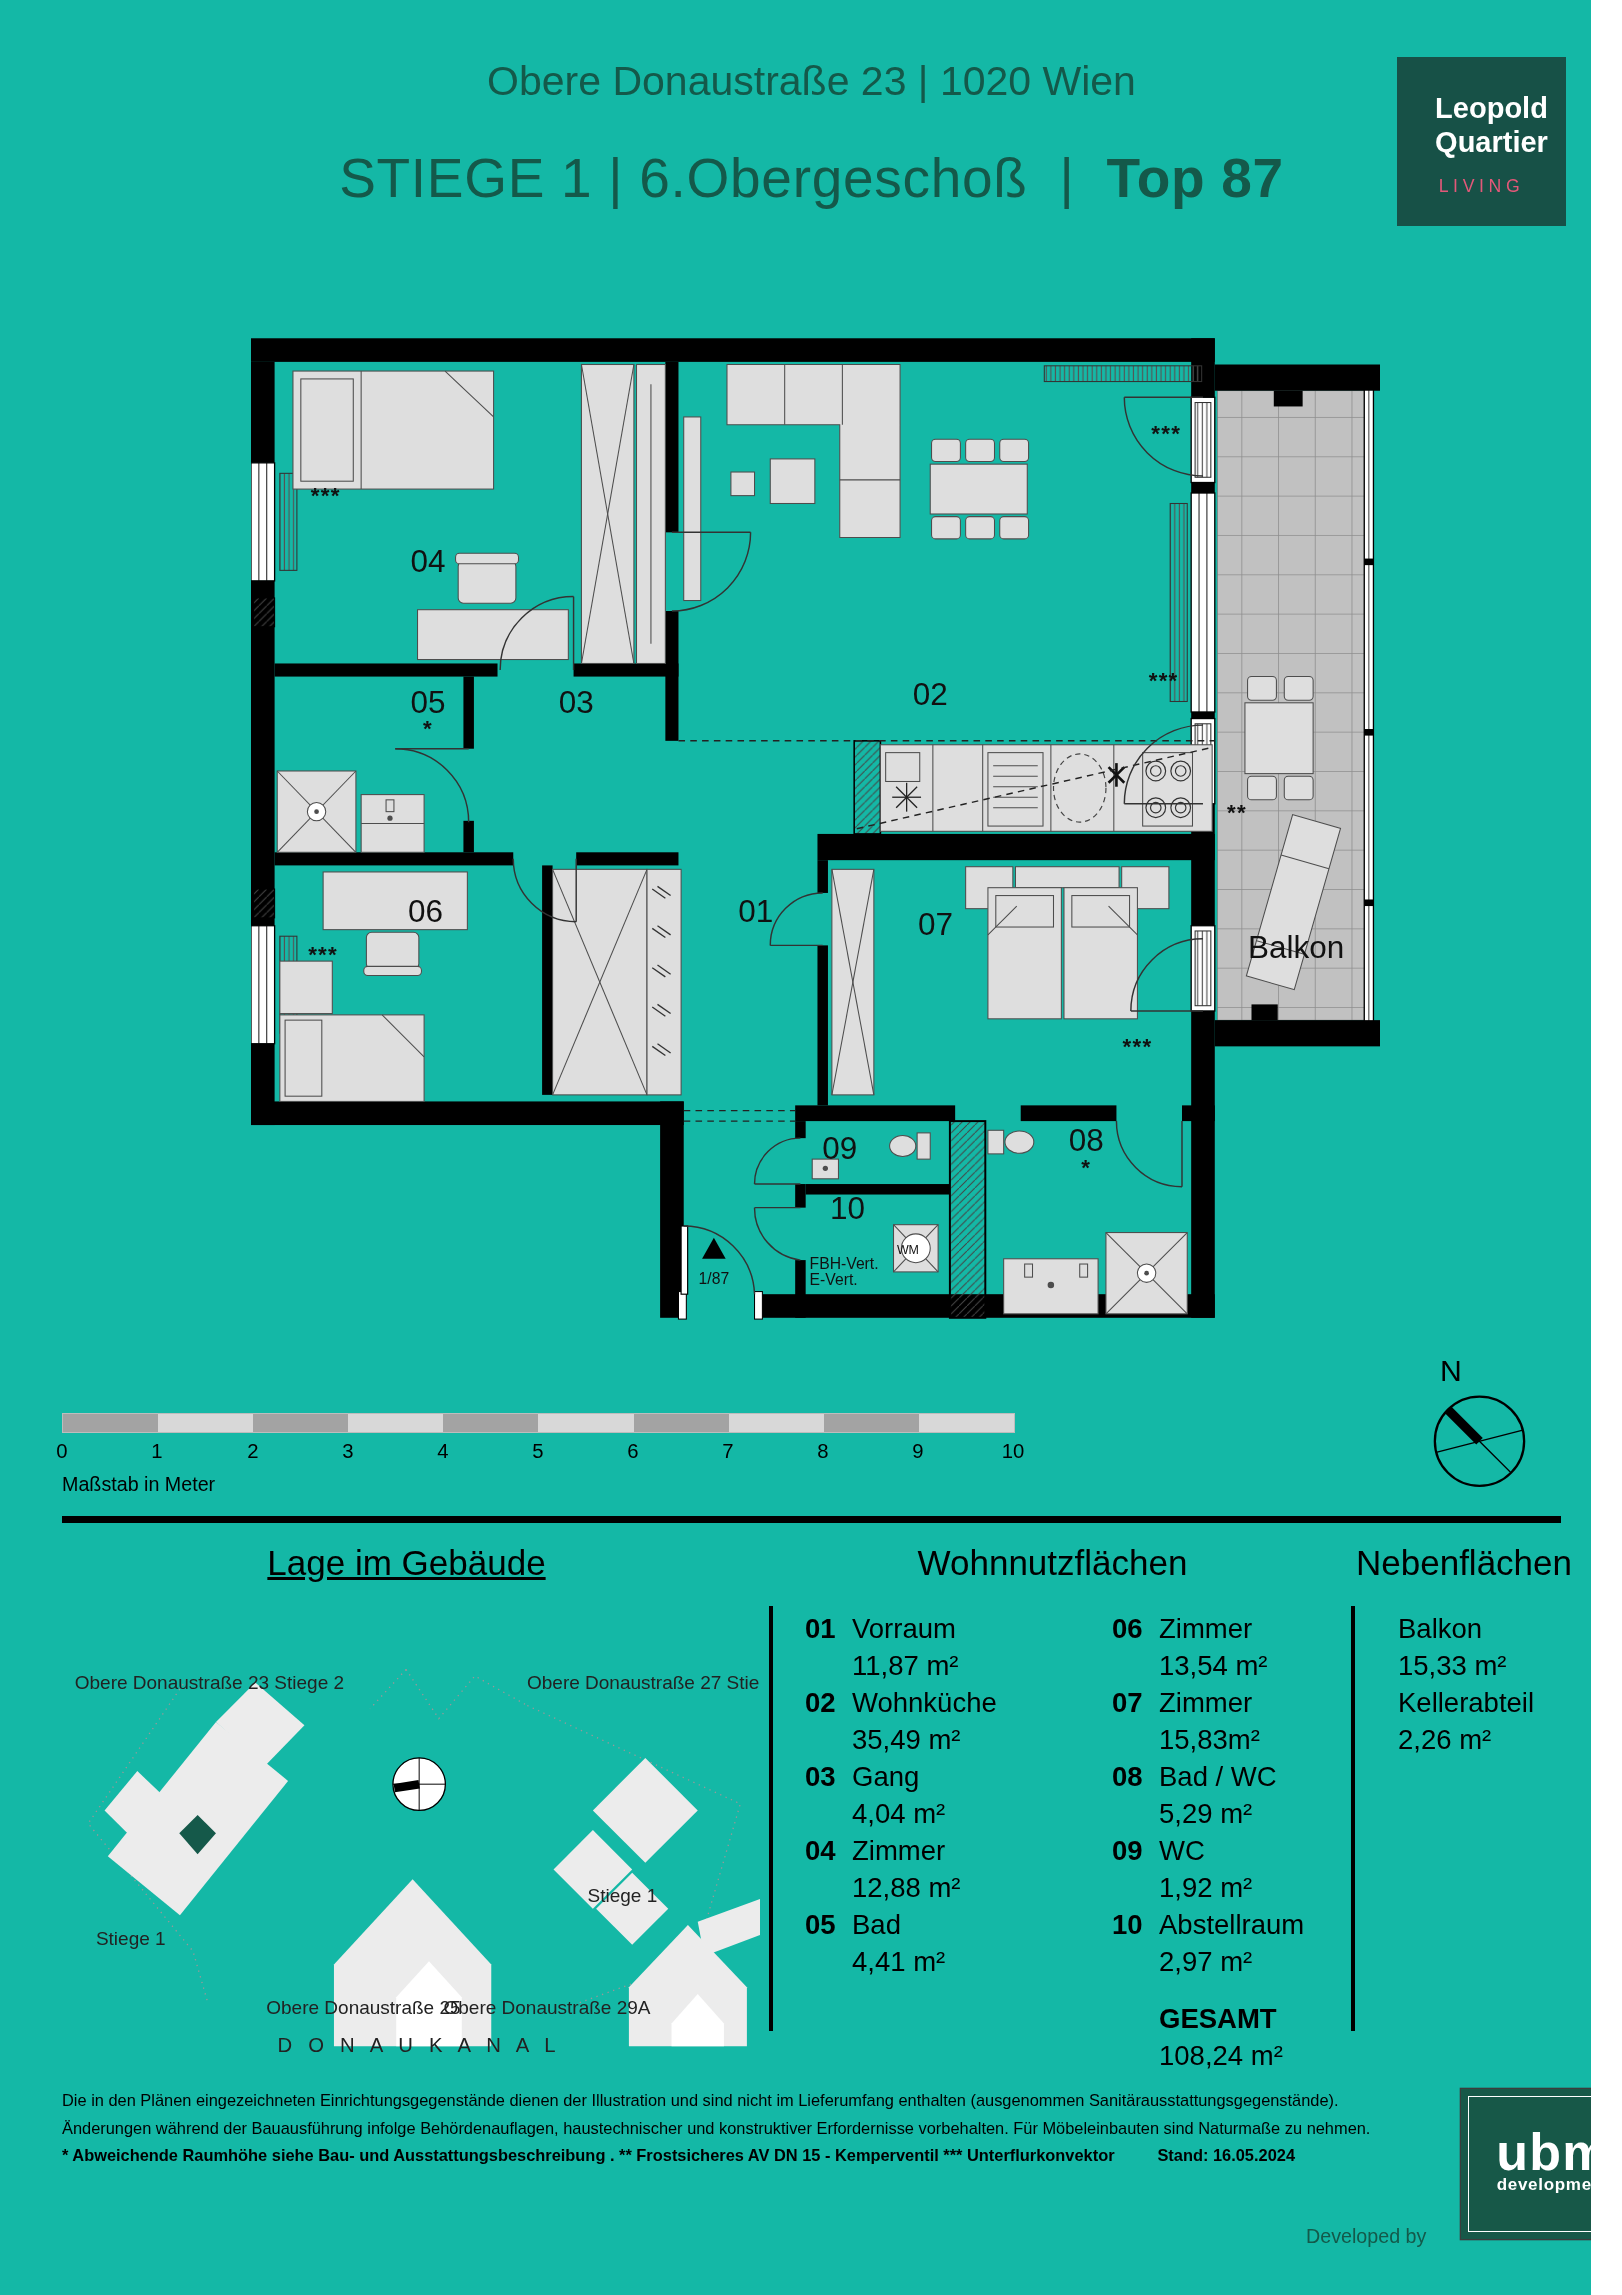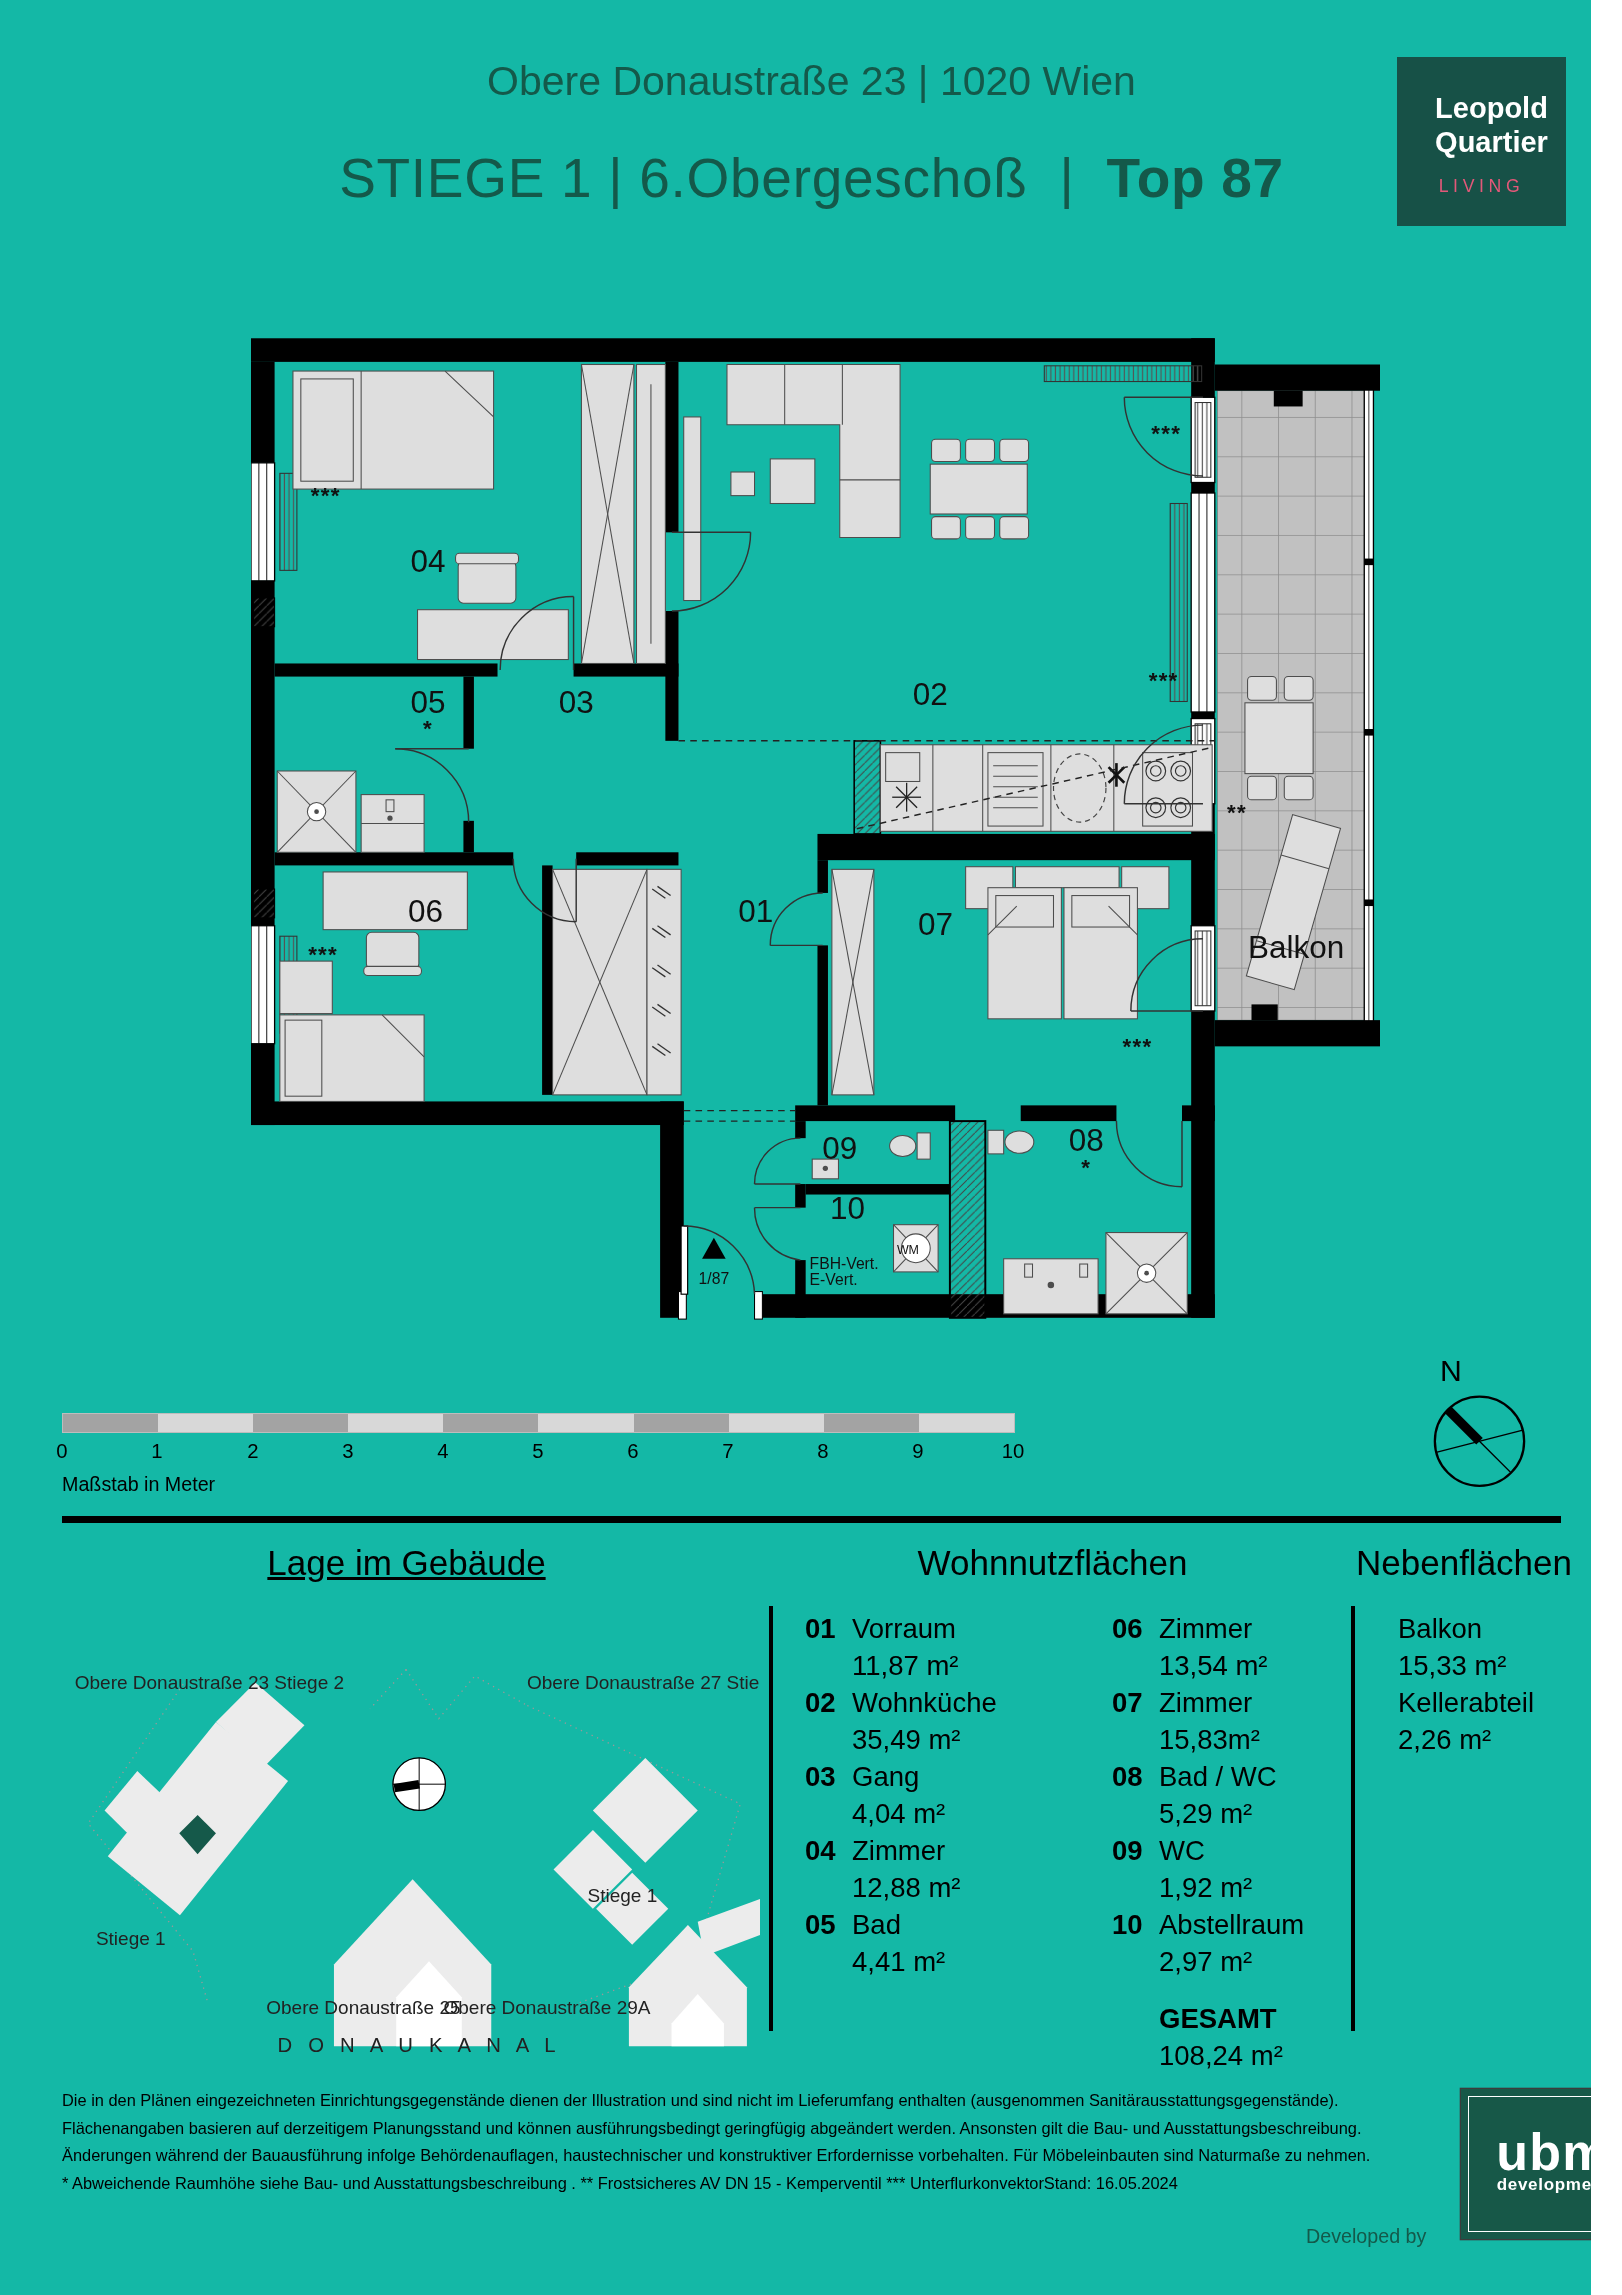--- a/index.html
+++ b/index.html
@@ -24,21 +24,21 @@
   .h2{font-size:35px;text-align:center;top:1543px;}
   .vdiv{top:1606px;width:3.9px;height:425px;background:#000;}
   
   .col{font-size:27.5px;line-height:37px;}
   .num{font-weight:bold;display:inline-block;width:47px;}
   .area{padding-left:47px;}
   .gesamt{font-weight:bold;margin-top:19.7px;}
   .ncol{font-size:27.5px;line-height:37px;}
   
   #foot{left:62px;top:2087px;width:1233px;font-size:16.4px;line-height:27.5px;white-space:nowrap;}
-  #foot .l4{display:flex;white-space:nowrap;}
+  #foot .l4{display:flex;justify-content:space-between;white-space:nowrap;font-weight:bold;}
   #dev{left:1306px;top:2225px;font-size:19.7px;color:#14594a;}
   #ubm{left:1413px;top:2089px;width:184px;height:150px;background:#175848;box-shadow:0 0 0 1.3px #3c3c3c;margin-left:48px;}
   #ubm .in{position:absolute;left:7.2px;top:7.2px;right:7.2px;bottom:7.2px;border:1.3px solid #fff;text-align:center;}
   #ubm .u{margin-top:31.5px;font-size:52px;font-weight:bold;color:#fff;line-height:46px;letter-spacing:1.3px;}
   #ubm .d{font-size:17px;font-weight:bold;color:#fff;letter-spacing:0.7px;}
   
   .w{fill:#000;}
   .f{fill:#dedede;stroke:#4d4d4d;stroke-width:.8;}
   .ln{stroke:#4d4d4d;stroke-width:.8;fill:none;}
   .door{stroke:#333;stroke-width:1.1;fill:none;}
@@ -475,21 +475,20 @@
 
   <div class="abs ncol" style="left:1398px;top:1610px;width:197px;">
     <div>Balkon</div>
     <div>15,33 m²</div>
     <div>Kellerabteil</div>
     <div>2,26 m²</div>
   </div>
 
   <div class="abs" id="foot">
     <div>Die in den Plänen eingezeichneten Einrichtungsgegenstände dienen der Illustration und sind nicht im Lieferumfang enthalten (ausgenommen Sanitärausstattungsgegenstände).</div>
-    <div>Flächenangaben basieren auf derzeitigem Planungsstand und können ausführungsbedingt geringfügig abgeändert werden. Ansonsten gilt die Bau- und Ausstattungsbeschreibung.</div>
     <div>Änderungen während der Bauausführung infolge Behördenauflagen, haustechnischer und konstruktiver Erfordernisse vorbehalten. Für Möbeleinbauten sind Naturmaße zu nehmen.</div>
     <div class="l4">
       <span>* Abweichende Raumhöhe siehe Bau- und Ausstattungsbeschreibung . ** Frostsicheres AV DN 15 - Kemperventil  *** Unterflurkonvektor</span>
       <span>Stand: 16.05.2024</span>
     </div>
   </div>
 
   <div class="abs" id="dev">Developed by</div>
 
   <div class="abs" id="ubm">

